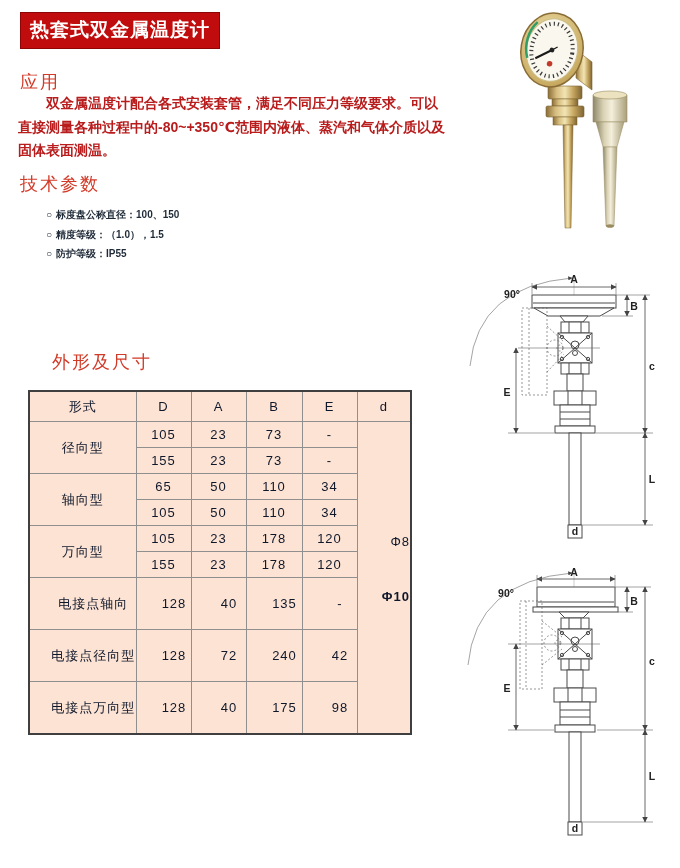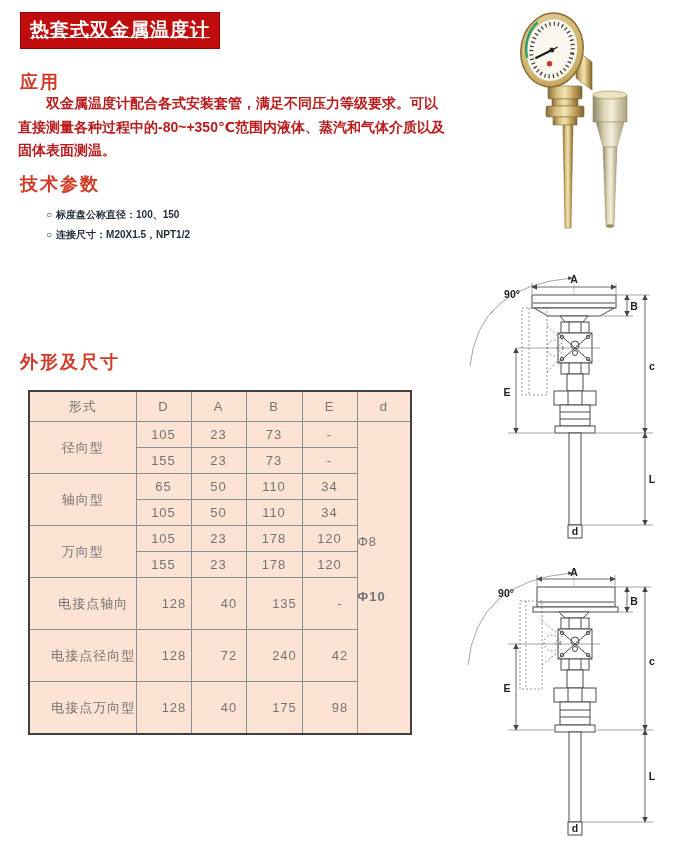--- a/index.html
+++ b/index.html
@@ -1,44 +1,44 @@
 <!DOCTYPE html>
 <html><head>
 <meta charset="utf-8">
 <style>
   html,body{margin:0;padding:0;background:#fff;}
   .page{position:relative;width:680px;height:868px;background:#ffffff;overflow:hidden;
         font-family:"Liberation Sans","DejaVu Sans",sans-serif;}
 
   .banner{position:absolute;left:20px;top:12px;background:#c00c0c;color:#ffffff;
           font-size:19px;font-weight:bold;letter-spacing:1px;padding:4px 9px 5px 9px;
-          border:1px solid #8f0505;text-decoration:underline;}
-
-  .red-h{position:absolute;left:20px;color:#d23a28;font-size:18px;font-weight:bold;letter-spacing:2px;}
+          border:1px solid #8f0505;}
+
+  .red-h{position:absolute;left:20px;color:#d23a28;font-size:18px;font-weight:normal;letter-spacing:2px;}
   .h-app{top:70px;}
   .h-tech{top:172px;}
-  .h-dims{top:350px;}
+  .h-dims{top:350px;margin-left:32px;}
 
   .para{position:absolute;left:18px;top:92px;width:430px;font-size:14px;line-height:23.5px;
         color:#b91c1c;font-weight:600;text-indent:2em;margin:0;}
 
   .speclist{position:absolute;left:46px;top:205px;font-size:10px;line-height:19.6px;
             color:#1f2a38;font-weight:600;}
   .speclist .li{white-space:nowrap;}
   .speclist .bullet{margin-right:4px;font-weight:400;}
 
   table.spec{position:absolute;left:28px;top:390px;width:382px;border-collapse:collapse;
              table-layout:fixed;background:#fce3d4;border:2px solid #3f3f3f;}
-  table.spec th,table.spec td{border:1px solid #8f8f8f;font-size:13px;color:#737373;
+  table.spec th,table.spec td{border:1px solid #8f8f8f;font-size:13px;color:#0f172a;
              text-align:center;font-weight:normal;padding:0;letter-spacing:1px;}
   tr.h30 th{height:29px;}
   tr.h26 td{height:25px;}
   tr.h52 td{height:51px;padding-left:21px;}
   td.dcol{position:relative;}
-  td.dcol .phi{position:absolute;left:0;right:0;text-align:left;}
+  td.dcol .phi{position:absolute;left:12px;right:0;text-align:right;}
   td.dcol .phi8{top:112px;}
   td.dcol .phi10{top:167px;font-weight:bold;}
 
   .photo{position:absolute;left:440px;top:0px;}
   .draw1{position:absolute;left:450px;top:268px;}
   .draw2{position:absolute;left:450px;top:565px;}
 
   .dline{stroke:#4a4a4a;stroke-width:1;fill:none;}
   .dfill{fill:#ffffff;stroke:#4a4a4a;stroke-width:1;}
   .dim{stroke:#444444;stroke-width:0.8;fill:none;}
@@ -56,21 +56,22 @@
   <div class="banner">
     <span>热套式双金属温度计</span>
   </div>
 
   <div class="red-h h-app">应用</div>
   <p class="para">双金属温度计配合各式安装套管，满足不同压力等级要求。可以直接测量各种过程中的-80~+350℃范围内液体、蒸汽和气体介质以及固体表面测温。</p>
 
   <div class="red-h h-tech">技术参数</div>
   <div class="speclist">
     <div class="li"><span class="bullet">○</span><span>标度盘公称直径：100、150</span></div>
-    <div class="li"><span class="bullet">○</span><span>连接尺寸：M20X1.5，NPT1/2</span></div>
+    <div class="li"><span class="bullet">○</span><span>精度等级：（1.0），1.5</span></div>
+    <div class="li"><span class="bullet">○</span><span>防护等级：IP55</span></div>
   </div>
 
   <div class="red-h h-dims">外形及尺寸</div>
 
   <table class="spec">
     <colgroup>
         <col style="width:107px">
         <col style="width:55px">
         <col style="width:55px">
         <col style="width:56px">

